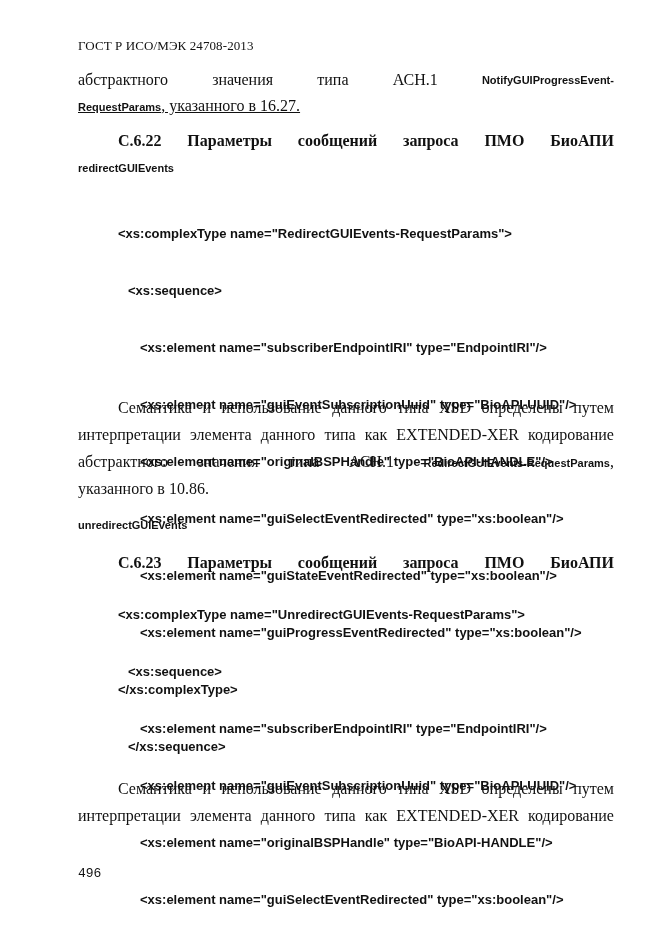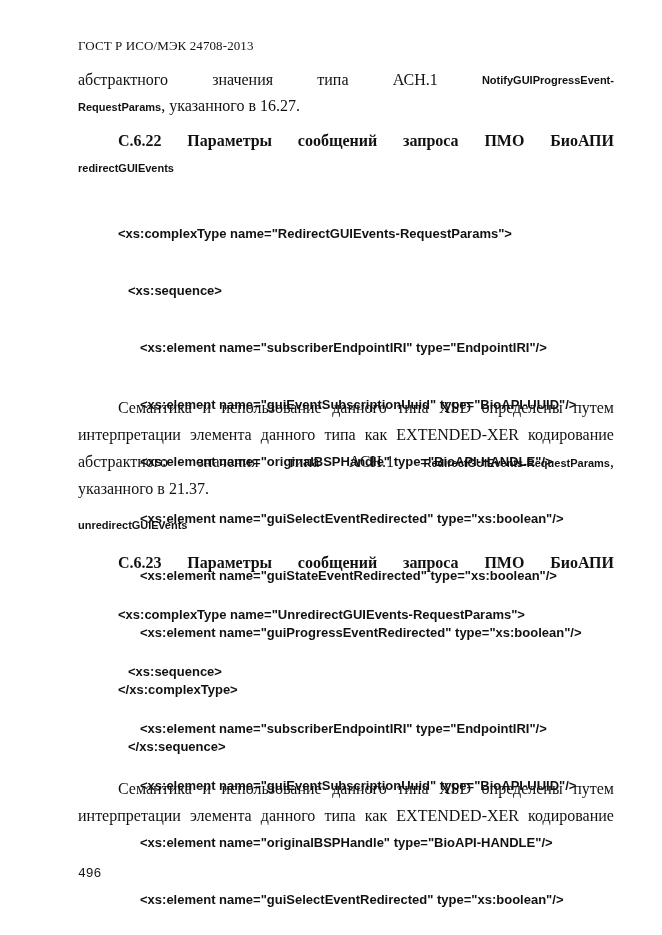--- a/index.html
+++ b/index.html
@@ -23,21 +23,21 @@
 
   <div class="header">ГОСТ Р ИСО/МЭК 24708-2013</div>
 
   <div class="line justify" style="top:70px;">
     <span>абстрактного</span>
     <span>значения</span>
     <span>типа</span>
     <span>АСН.1</span>
     <span class="sans-bold">NotifyGUIProgressEvent-</span>
   </div>
-  <div class="line" style="top:96px;">
+  <div class="line" style="top:96px;text-decoration:underline;">
     <span class="sans-bold">RequestParams</span><span>, указанного в 16.27.</span>
   </div>
 
   <div class="line justify heading" style="top:131px; padding-left:40px; width:496px;">
     <span>С.6.22</span>
     <span>Параметры</span>
     <span>сообщений</span>
     <span>запроса</span>
     <span>ПМО</span>
     <span>БиоАПИ</span>
@@ -79,21 +79,21 @@
     <span>кодирование</span>
   </div>
   <div class="line justify" style="top:452px;">
     <span>абстрактного</span>
     <span>значения</span>
     <span>типа</span>
     <span>АСН.1</span>
     <span><span class="sans-bold">RedirectGUIEvents-RequestParams</span><span>,</span></span>
   </div>
   <div class="line" style="top:479px;">
-    <span>указанного в 21.37.</span>
+    <span>указанного в 10.86.</span>
   </div>
 
   <div class="line justify heading" style="top:513px; padding-left:40px; width:496px;margin-top:40px;">
     <span>С.6.23</span>
     <span>Параметры</span>
     <span>сообщений</span>
     <span>запроса</span>
     <span>ПМО</span>
     <span>БиоАПИ</span>
   </div>

